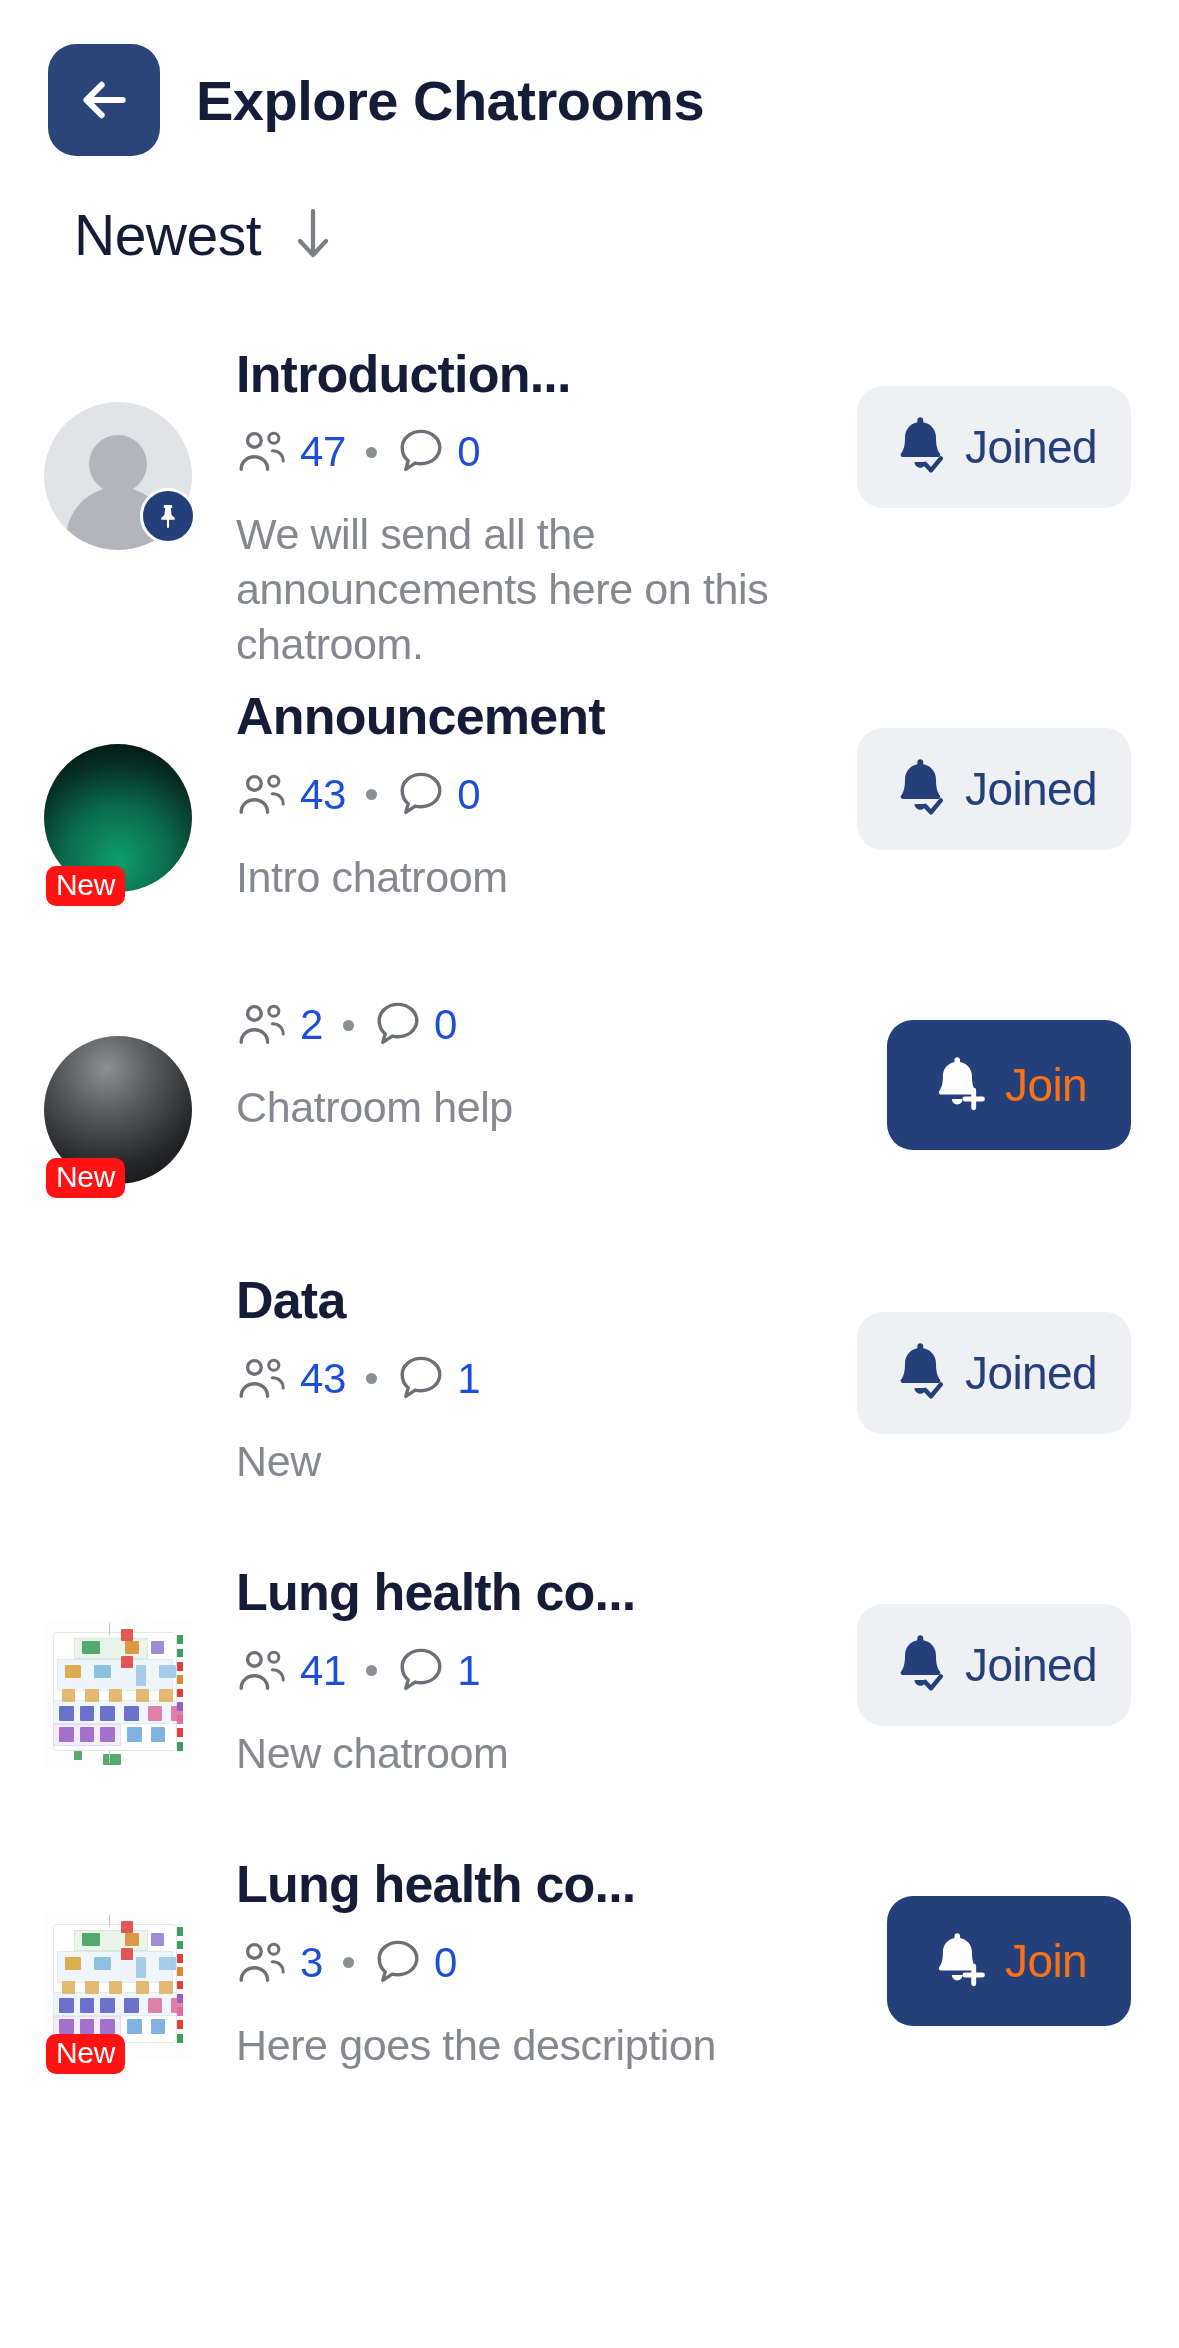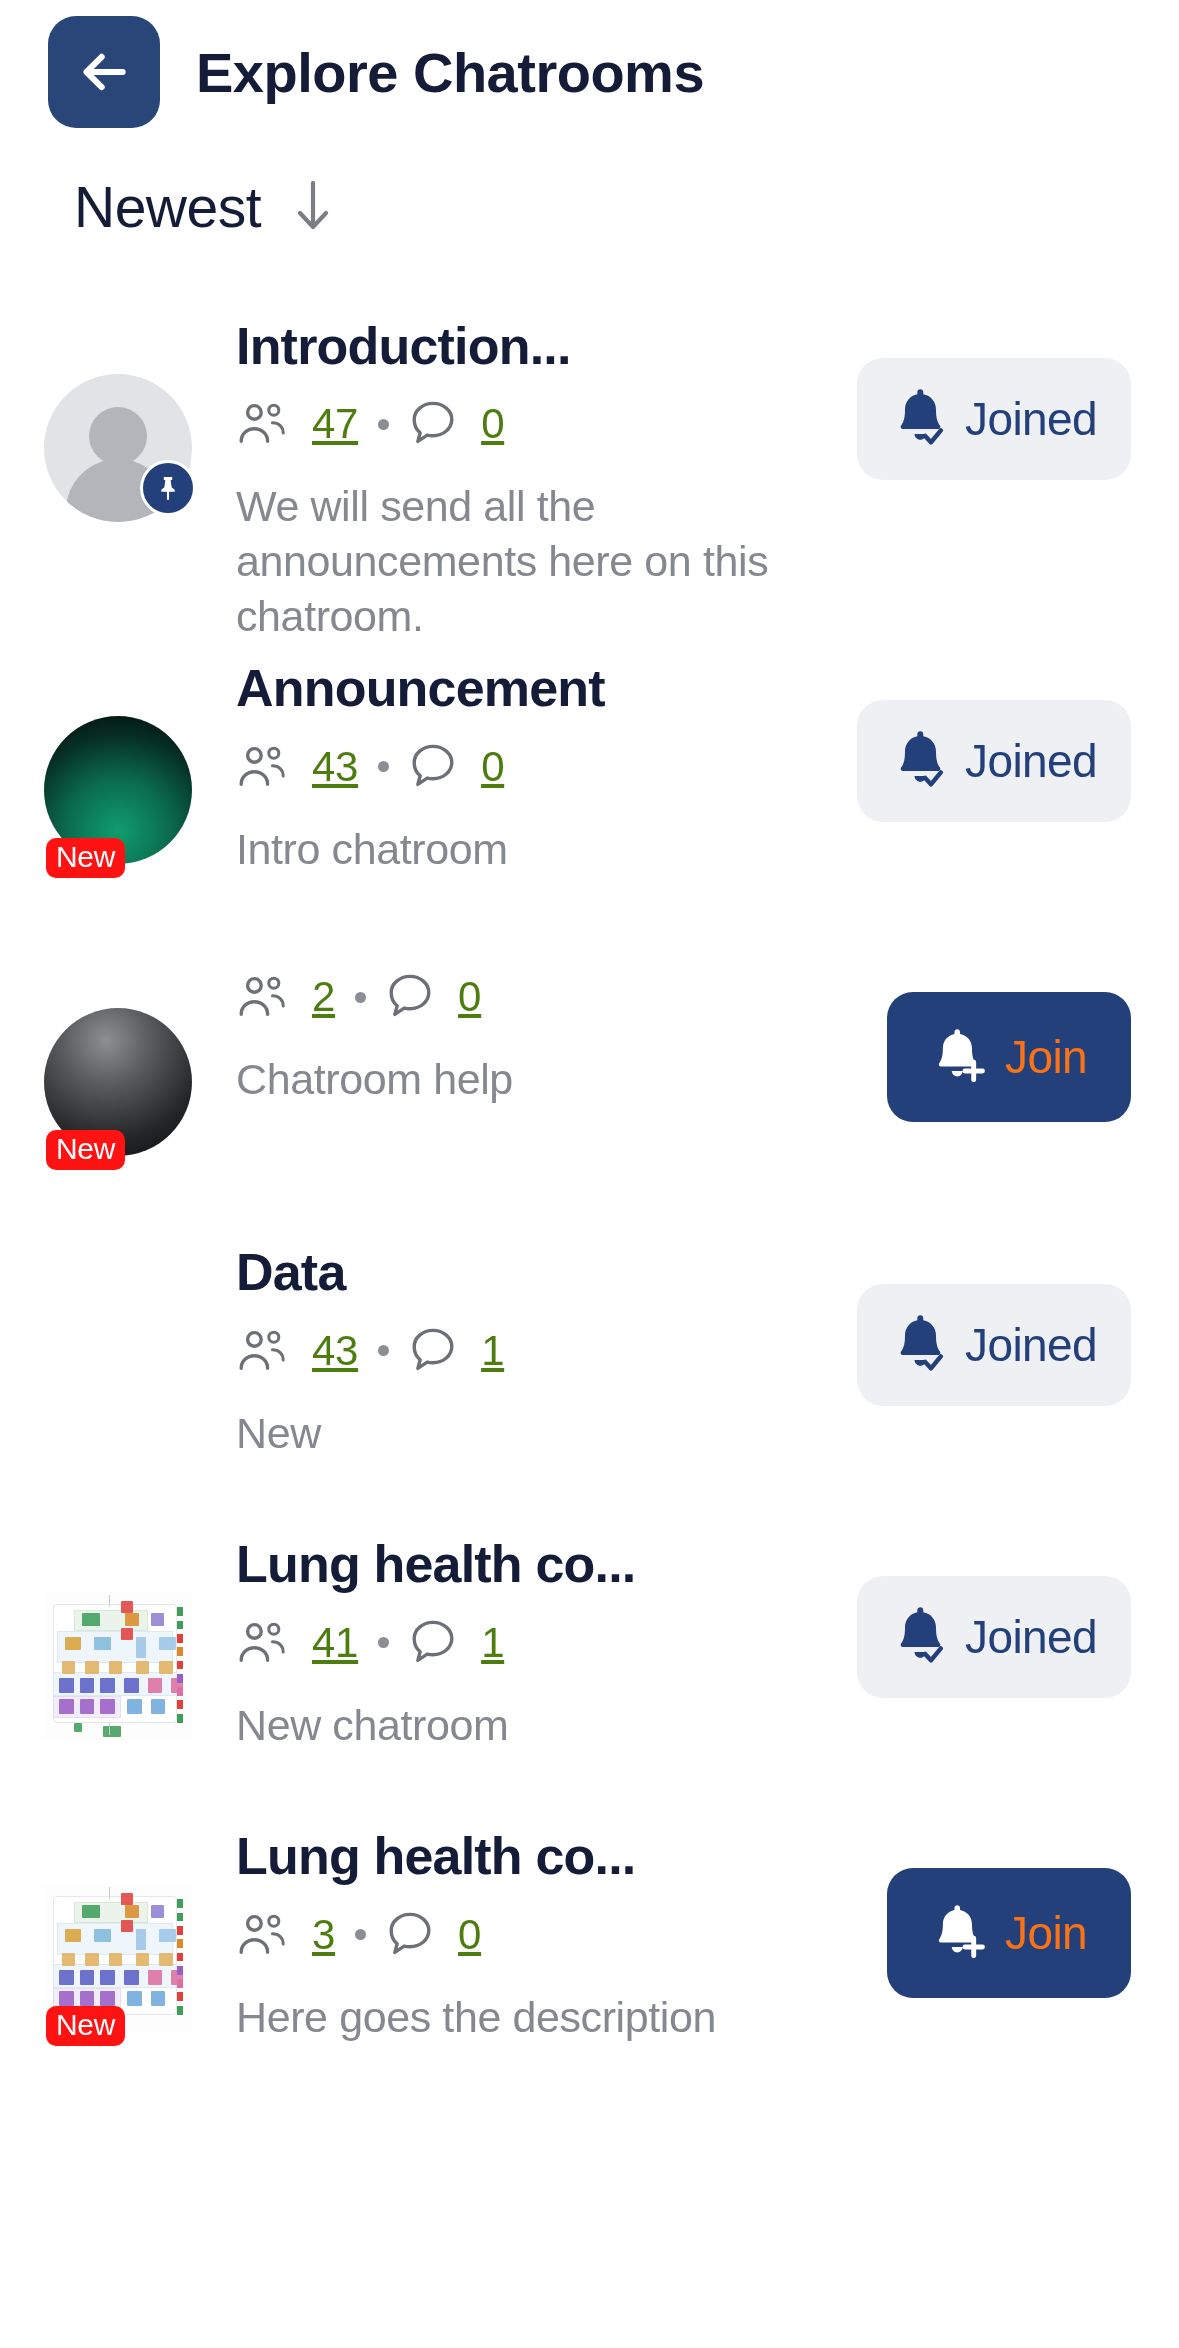--- a/index.html
+++ b/index.html
@@ -5,21 +5,21 @@
   * { margin:0; padding:0; box-sizing:border-box; }
   html, body {
     width:1179px; height:2348px;
     background:#ffffff;
     font-family:"Liberation Sans", sans-serif;
     overflow:hidden;
   }
   .screen { position:relative; width:1179px; height:2348px; background:#fff; }
 
   
-  .header { display:flex; align-items:center; padding:16px 0 0 48px; }
+  .header { display:flex; align-items:center; padding:44px 0 0 48px; }
   .back-btn {
     width:112px; height:112px; border-radius:28px;
     background:#2a4578; display:flex; align-items:center; justify-content:center;
     flex:0 0 auto; cursor:pointer; border:none;
   }
   .back-btn svg { width:56px; height:56px; display:block; }
   .page-title {
     margin-left:36px; font-size:56px; font-weight:bold;
     color:#141c38; letter-spacing:-0.5px; white-space:nowrap;
   }
@@ -75,21 +75,21 @@
   
   .room-main { flex:1 1 auto; min-width:0; padding-left:44px; padding-top:14px; }
   .room-name {
     font-size:52px; font-weight:bold; color:#141c38;
     letter-spacing:-0.8px; white-space:nowrap; overflow:hidden;
     line-height:1.18;
   }
   .room-meta { display:flex; align-items:center; margin-top:22px; }
   .meta-ic { display:flex; align-items:center; }
   .meta-ic svg { display:block; }
-  .meta-num { font-size:42px; color:#4d7c0f; margin-left:24px; letter-spacing:-0.3px;text-decoration:underline; }
+  .meta-num { font-size:42px; color:#1d4ed8; margin-left:12px; letter-spacing:-0.3px; }
   .meta-dot { width:11px; height:11px; border-radius:50%; background:#8b8e94; margin:0 20px; }
   .room-desc {
     margin-top:30px; font-size:43px; color:#86888f; line-height:1.28;
     letter-spacing:-0.4px; max-width:800px;
   }
 
   
   .join-btn {
     flex:0 0 auto; margin-top:56px; margin-left:12px;
     display:flex; align-items:center; justify-content:center; gap:18px;

